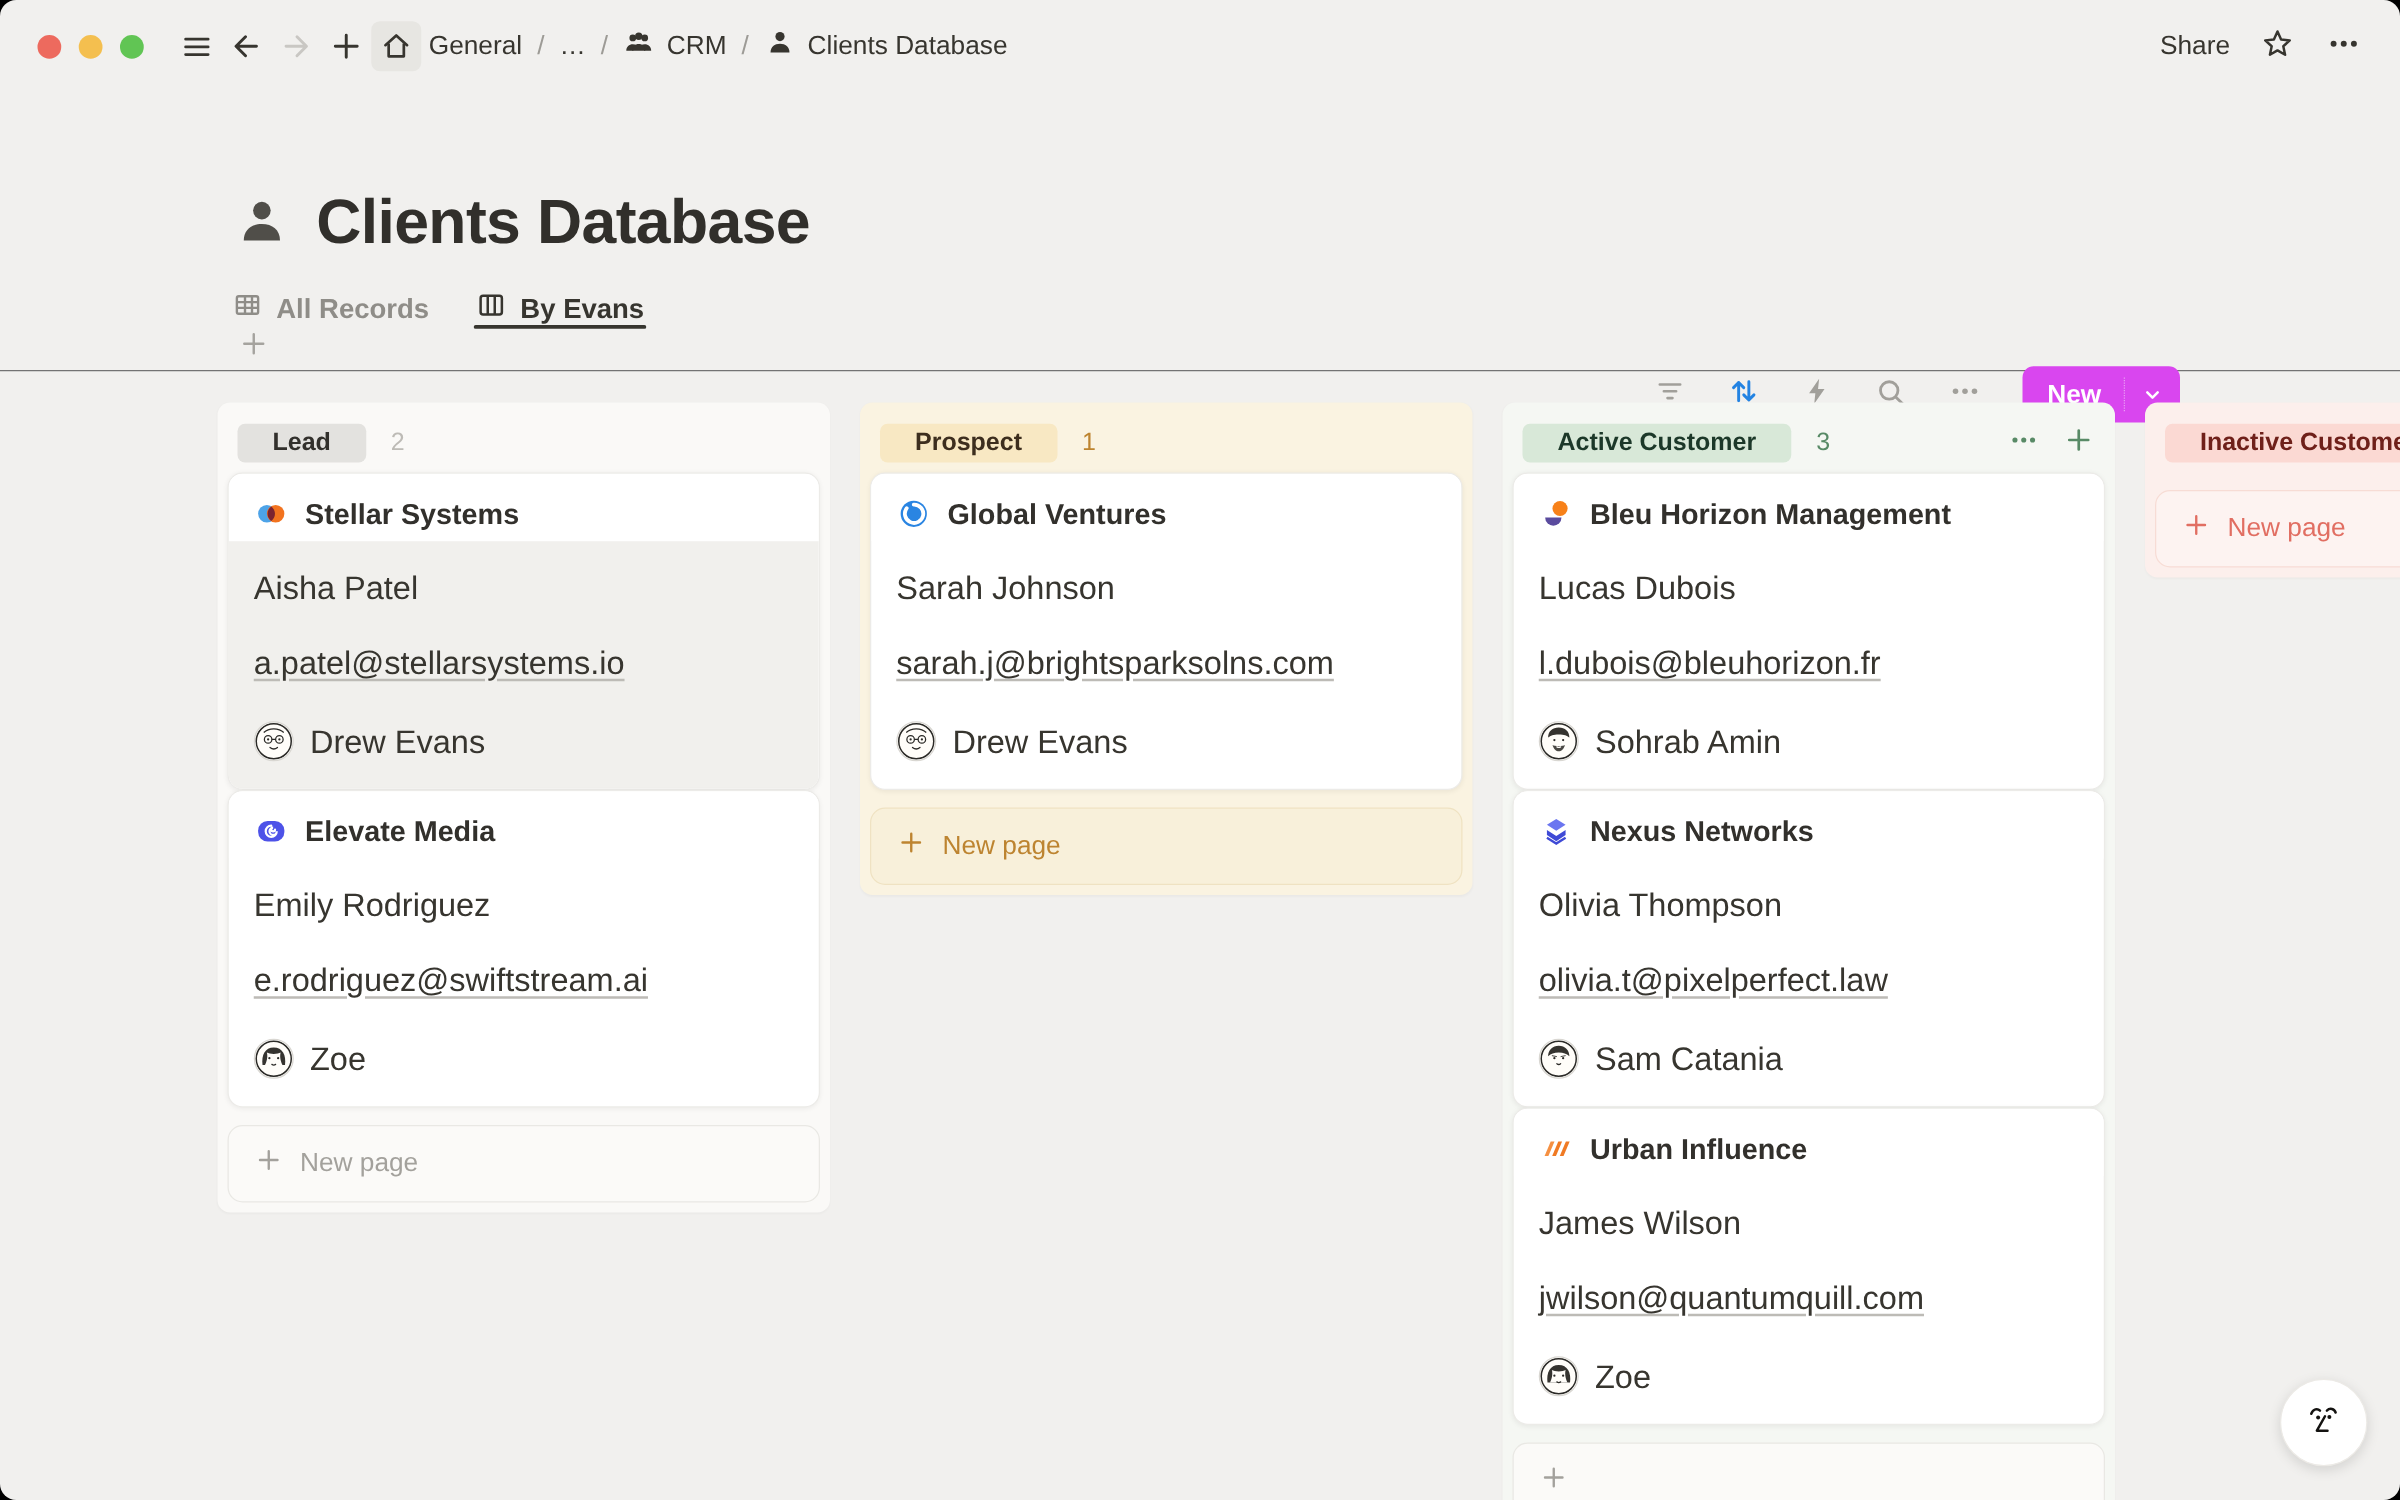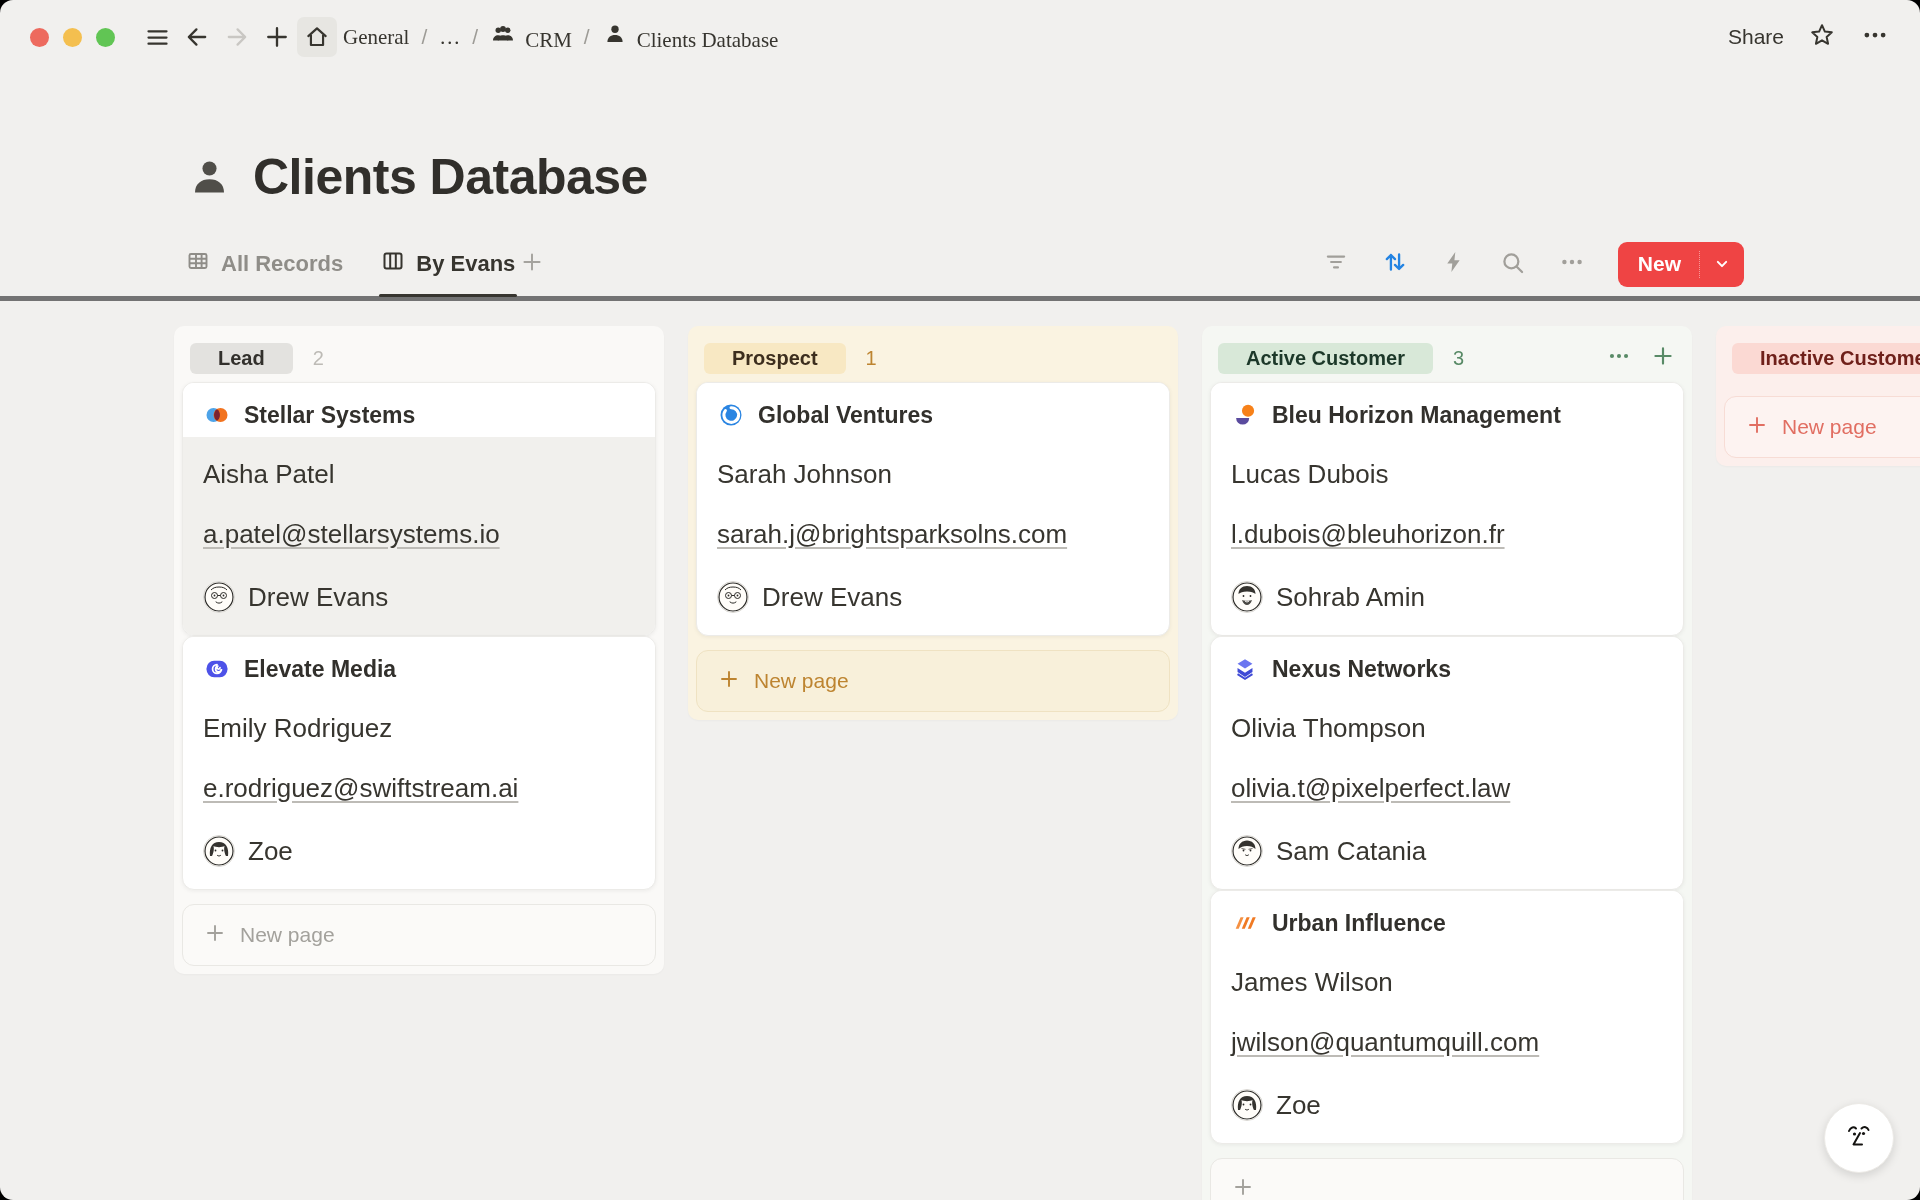--- a/index.html
+++ b/index.html
@@ -10,38 +10,38 @@
   }
   
   .titlebar{height:74px;display:flex;align-items:center;padding:0 30px;}
   .traffic{display:flex;align-items:center;gap:14px;margin-right:22px;}
   .tl{width:19px;height:19px;border-radius:50%;}
   .tl.red{background:#ed6a5e}.tl.yellow{background:#f4bf4f}.tl.green{background:#61c554}
   .nav-ico{display:flex;align-items:center;justify-content:center;width:40px;height:40px;border-radius:7px;}
   .nav-ico svg{display:block}
   .home-pill{background:#e7e6e2;}
   .crumbs{display:flex;align-items:center;gap:12px;margin-left:6px;font-size:21px;}
-  .crumb{display:flex;align-items:flex-end;gap:9px;color:#37352f;font-family:Liberation Serif, serif;}
+  .crumb{display:flex;align-items:center;gap:9px;color:#37352f;}
   .crumb-sep{color:#9d9b96;}
   .tb-right{margin-left:auto;display:flex;align-items:center;gap:24px;}
   .share{font-size:21px;color:#37352f;}
   
   .page-head{display:flex;align-items:center;gap:20px;margin:74px 0 0 186px;}
   .page-head .big-ico svg{display:block}
   .page-title{font-size:50px;font-weight:700;letter-spacing:-0.5px;color:#312f2b;margin:0;}
   
-  .tabbar{display:flex;align-items:stretch;height:64px;margin-top:26px;border-bottom:5px solid #737373;padding-left:186px;}
+  .tabbar{display:flex;align-items:stretch;height:64px;margin-top:26px;border-bottom:1px solid #737373;padding-left:186px;flex-direction:column;}
   .tabs{display:flex;align-items:center;gap:38px;}
   .tab{position:relative;display:flex;align-items:center;gap:11px;height:100%;font-size:22px;color:#8f8d88;font-weight:600;}
   .tab.active{color:#37352f;}
   .tab.active::after{content:"";position:absolute;left:-2px;right:-2px;bottom:-1px;height:3px;background:#37352f;border-radius:2px;}
   .tab-add{display:flex;align-items:center;margin-left:4px;color:#a5a39e;}
   .view-actions{margin-left:auto;margin-right:176px;display:flex;align-items:center;gap:32px;}
   .va-ico{display:flex;align-items:center;}
-  .new-btn{display:flex;align-items:center;background:#ef4444;border-radius:9px;height:45px;color:#fff;overflow:hidden;}
+  .new-btn{display:flex;align-items:center;background:#d946ef;border-radius:9px;height:45px;color:#fff;overflow:hidden;}
   .new-btn .lbl{font-size:21px;font-weight:700;padding:0 18px 0 20px;}
   .new-btn .chev{display:flex;align-items:center;justify-content:center;padding:0 12px;height:60%;align-self:center;border-left:1.5px dotted rgba(255,255,255,0.45);}
   
   .board{display:flex;align-items:flex-start;gap:24px;padding:25px 0 0 174px;}
   .column{width:490px;flex:0 0 490px;border-radius:10px;padding:8px;box-sizing:border-box;box-shadow:0 1px 2px rgba(0,0,0,0.03);}
   .col-gray{background:#faf9f7;}
   .col-yellow{background:#faf3e1;}
   .col-green{background:#f5f7f3;}
   .col-red{background:#fcefec;}
   .col-head{display:flex;align-items:center;height:48px;padding:0 8px;}

